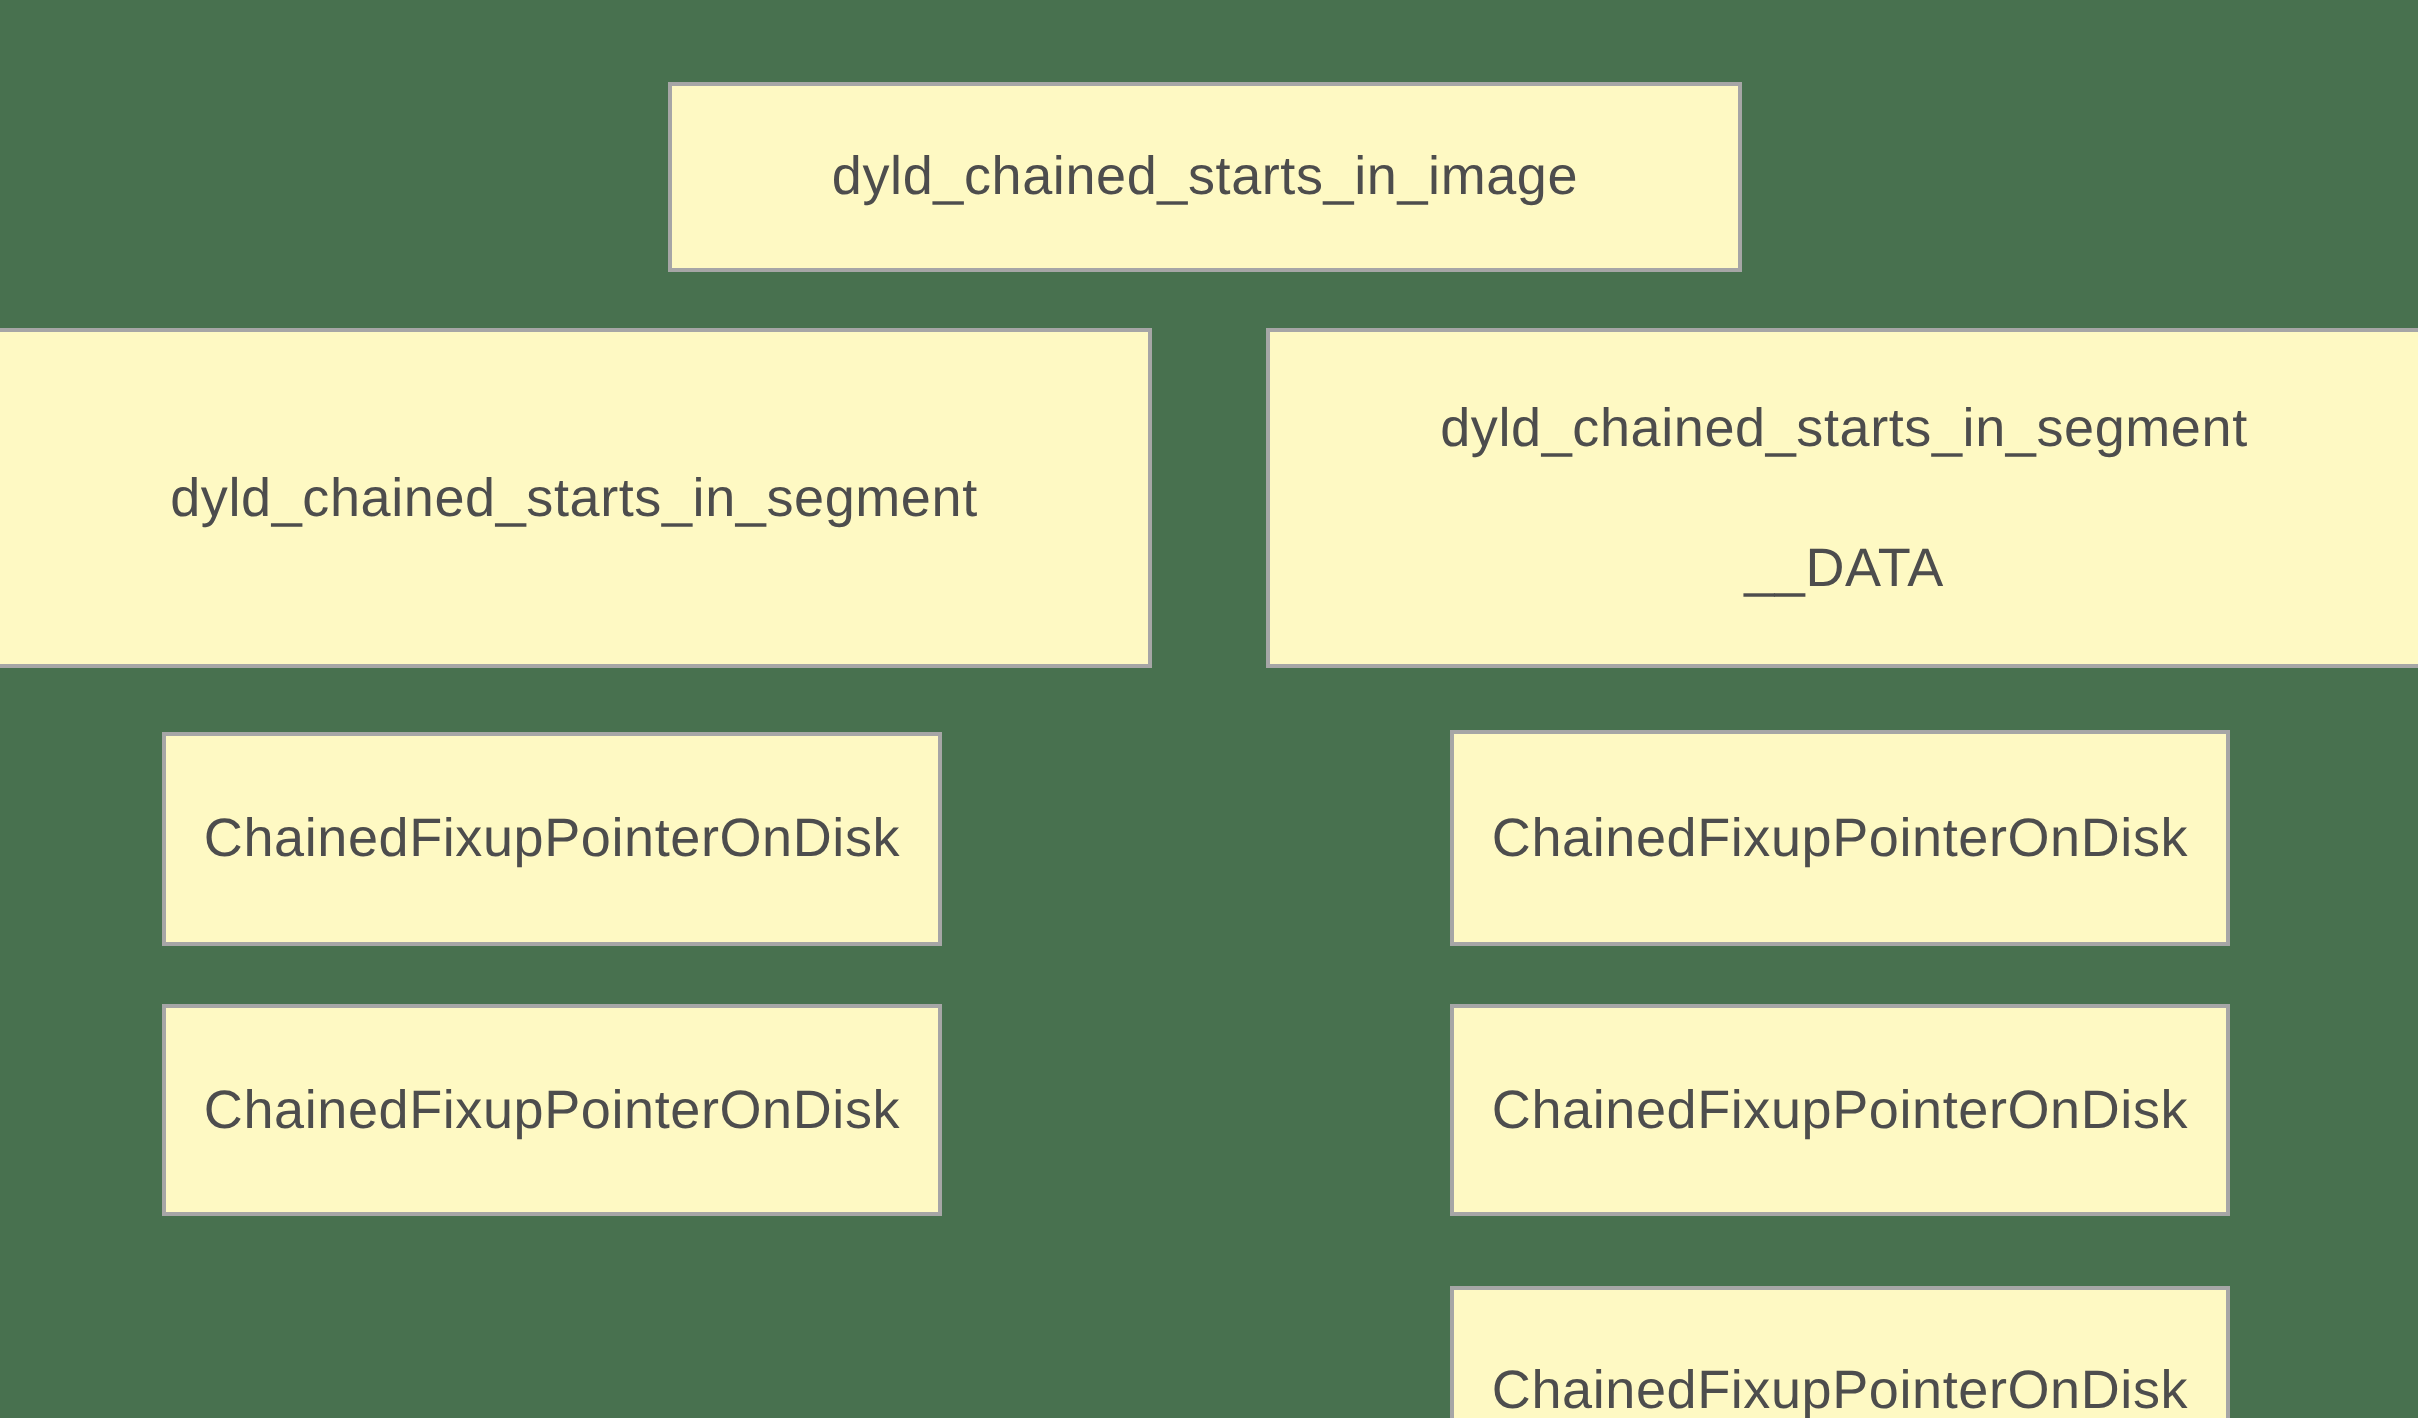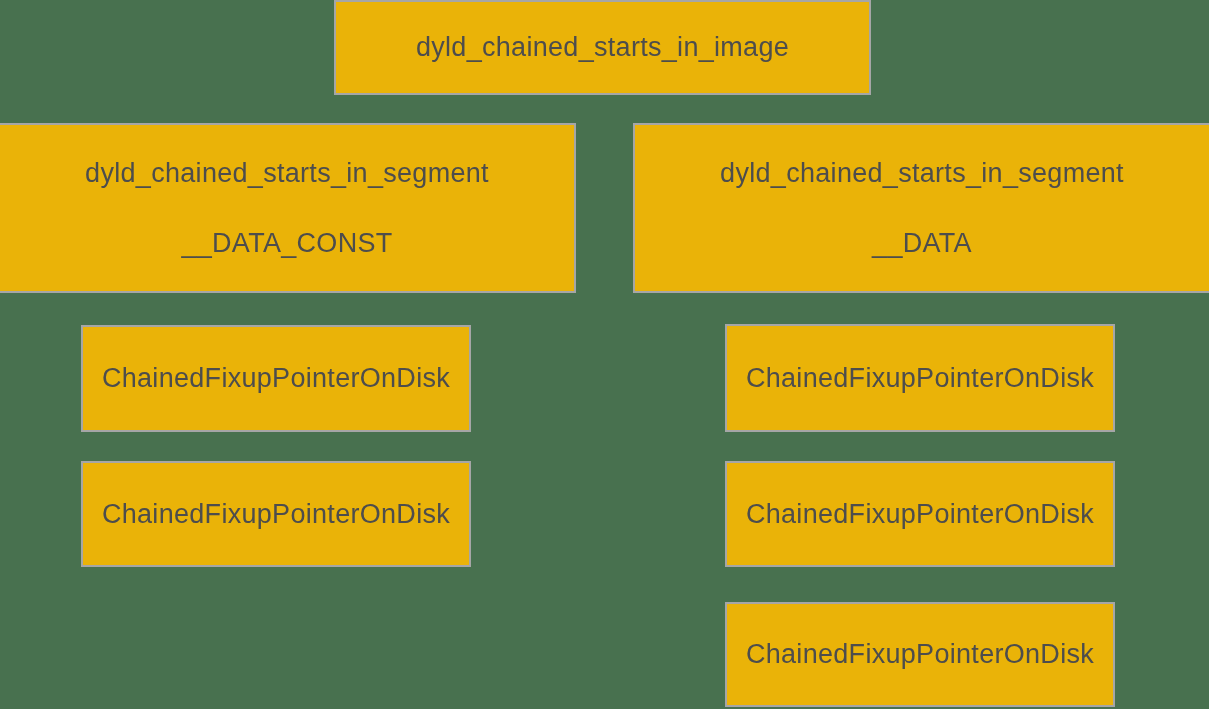--- a/index.html
+++ b/index.html
@@ -10,29 +10,30 @@
     position: relative;
     width: 1209px;
     height: 709px;
     background: #48714F;
     overflow: hidden;
     font-family: "Liberation Sans", sans-serif;
   }
   .box {
     position: absolute;
     box-sizing: border-box;
-    background: #eab308;
+    background: #fef9c3;
     border: 2px solid #a6a6a6;
     color: #4d4d4d;
     font-size: 27px;
     letter-spacing: 0.3px;
     display: flex;
     align-items: center;
     justify-content: center;
     text-align: center;
+    margin-top: 41px;
   }
   .box.seg {
     flex-direction: column;
     justify-content: center;
     gap: 39px;
   }
   
   .n-image   { left: 334px; top: 0px;   width: 537px; height: 95px; }
   .n-seg-l   { left: -2px;  top: 123px; width: 578px; height: 170px; }
   .n-seg-r   { left: 633px; top: 123px; width: 578px; height: 170px; }
@@ -47,21 +48,20 @@
 <body>
 
 <div class="canvas">
 
   <div class="box n-image">
     <span class="label">dyld_chained_starts_in_image</span>
   </div>
 
   <div class="box seg n-seg-l">
     <span class="label">dyld_chained_starts_in_segment</span>
-    <span class="label">__DATA_CONST</span>
   </div>
 
   <div class="box seg n-seg-r">
     <span class="label">dyld_chained_starts_in_segment</span>
     <span class="label">__DATA</span>
   </div>
 
   <div class="box n-fix-l1">
     <span class="label">ChainedFixupPointerOnDisk</span>
   </div>

